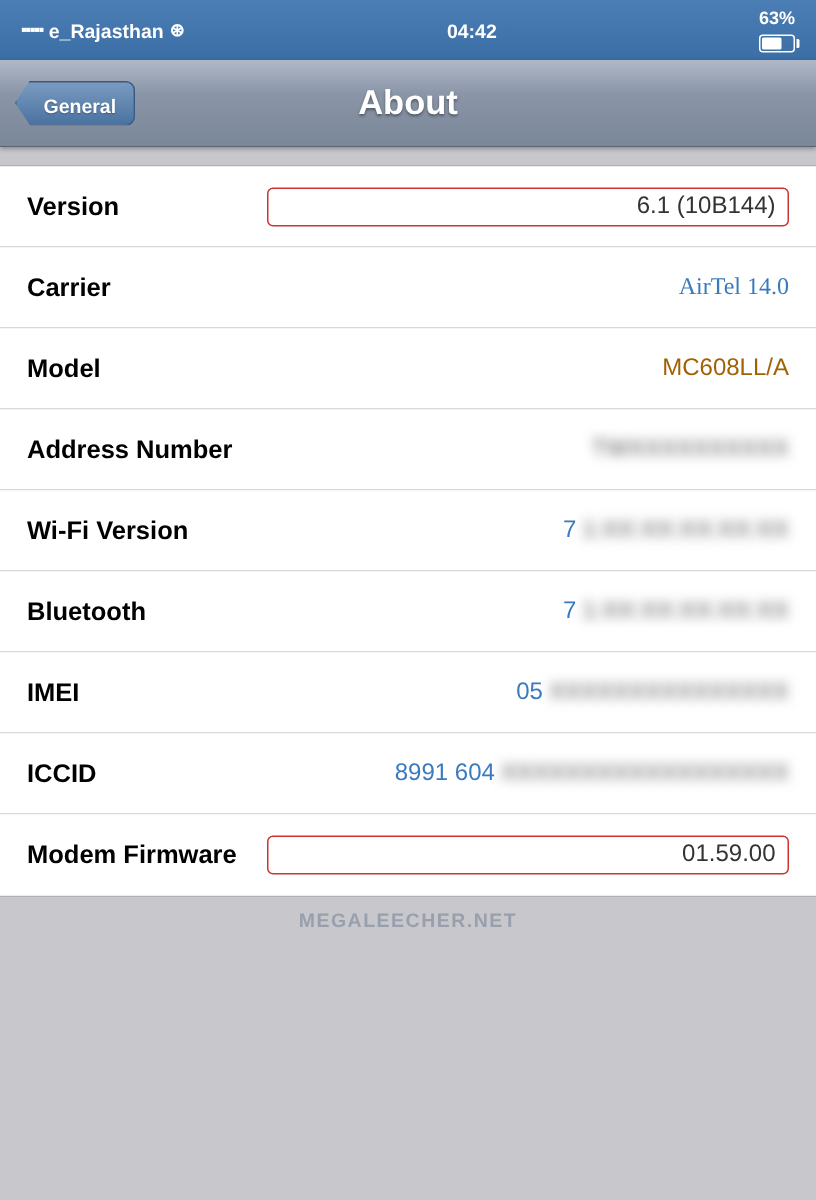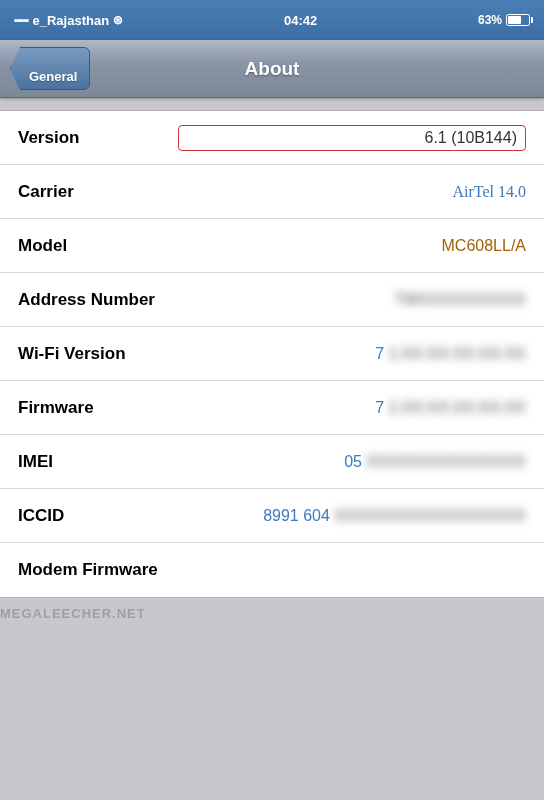--- a/index.html
+++ b/index.html
@@ -21,21 +21,21 @@
       justify-content: space-between;
       padding: 0 14px;
       color: white;
       font-size: 13px;
       font-weight: 600;
     }
     .status-left { display: flex; align-items: center; gap: 4px; }
     .status-signal { font-size: 11px; letter-spacing: -1px; }
     .status-wifi { font-size: 12px; }
     .status-center { font-size: 13px; font-weight: 700; }
-    .status-right { display: flex; align-items: center; gap: 4px; font-size: 12px; }
+    .status-right { display: flex; align-items: center; gap: 4px; font-size: 12px; flex-direction: column; }
     .battery-icon {
       width: 24px; height: 12px; border: 1.5px solid white; border-radius: 2.5px;
       position: relative; display: inline-flex; align-items: center; padding: 1px;
     }
     .battery-icon::after {
       content: '';
       position: absolute;
       right: -4px; top: 50%; transform: translateY(-50%);
       width: 2px; height: 6px; background: white; border-radius: 0 1px 1px 0;
     }
@@ -56,30 +56,30 @@
     }
     .back-button {
       position: absolute;
       left: 10px;
       background: linear-gradient(180deg, #7a9bc0 0%, #4a72a0 100%);
       border: 1px solid #3a5a85;
       border-radius: 6px;
       color: white;
       font-size: 13px;
       font-weight: 600;
-      padding: 21px 12px 5px 18px;
+      padding: 8px 12px 5px 18px;
       cursor: pointer;
       text-shadow: 0 1px 1px rgba(0,0,0,0.3);
       clip-path: polygon(10px 0%, 100% 0%, 100% 100%, 10px 100%, 0% 50%);
       min-width: 70px;
       text-align: center;
     }
     .nav-title {
       color: white;
-      font-size: 19px;
+      font-size: 23px;
       font-weight: 700;
       text-shadow: 0 1px 2px rgba(0,0,0,0.4);
     }
 
     
     .content {
       background: #c8c8cc;
       height: calc(800px - 40px - 58px);
       overflow-y: auto;
       padding: 12px 0;
@@ -94,20 +94,21 @@
     }
 
     .table-row {
       display: flex;
       align-items: center;
       min-height: 54px;
       padding: 10px 18px;
       border-bottom: 1px solid #d8d8dc;
       position: relative;
       background: white;
+      justify-content: flex-end;
     }
     .table-row:last-child {
       border-bottom: none;
     }
 
     .row-label {
       font-size: 17px;
       font-weight: 600;
       color: #000;
       min-width: 160px;
@@ -155,20 +156,21 @@
     }
 
     .blurred-part {
       filter: blur(4px);
       color: #555;
       font-size: 16px;
     }
 
     
     .watermark {
+      text-align: center;
       color: rgba(80, 100, 130, 0.4);
       font-size: 13px;
       font-weight: 600;
       letter-spacing: 1px;
       padding: 8px 0 4px;
     }
   </style>
 </head>
 <body>
 
@@ -217,21 +219,21 @@
 
     <div class="table-row">
       <span class="row-label">Wi-Fi Version</span>
       <div class="row-value-wrapper">
         <span class="partial-value">7</span>
         <span class="blurred-part">1:XX:XX:XX:XX:XX</span>
       </div>
     </div>
 
     <div class="table-row">
-      <span class="row-label">Firmware</span>
+      <span class="row-label">Bluetooth</span>
       <div class="row-value-wrapper">
         <span class="partial-value">7</span>
         <span class="blurred-part">1:XX:XX:XX:XX:XX</span>
       </div>
     </div>
 
     <div class="table-row">
       <span class="row-label">IMEI</span>
       <div class="row-value-wrapper">
         <span class="partial-value">05</span>
@@ -242,18 +244,19 @@
     <div class="table-row">
       <span class="row-label">ICCID</span>
       <div class="row-value-wrapper">
         <span class="partial-value">8991 604</span>
         <span class="blurred-part">XXXXXXXXXXXXXXXXXX</span>
       </div>
     </div>
 
     <div class="table-row">
       <span class="row-label">Modem Firmware</span>
+      <span class="row-value highlighted">01.59.00</span>
     </div>
 
   </div>
 
   <div class="watermark">MEGALEECHER.NET</div>
 </div>
 
 </body></html>

